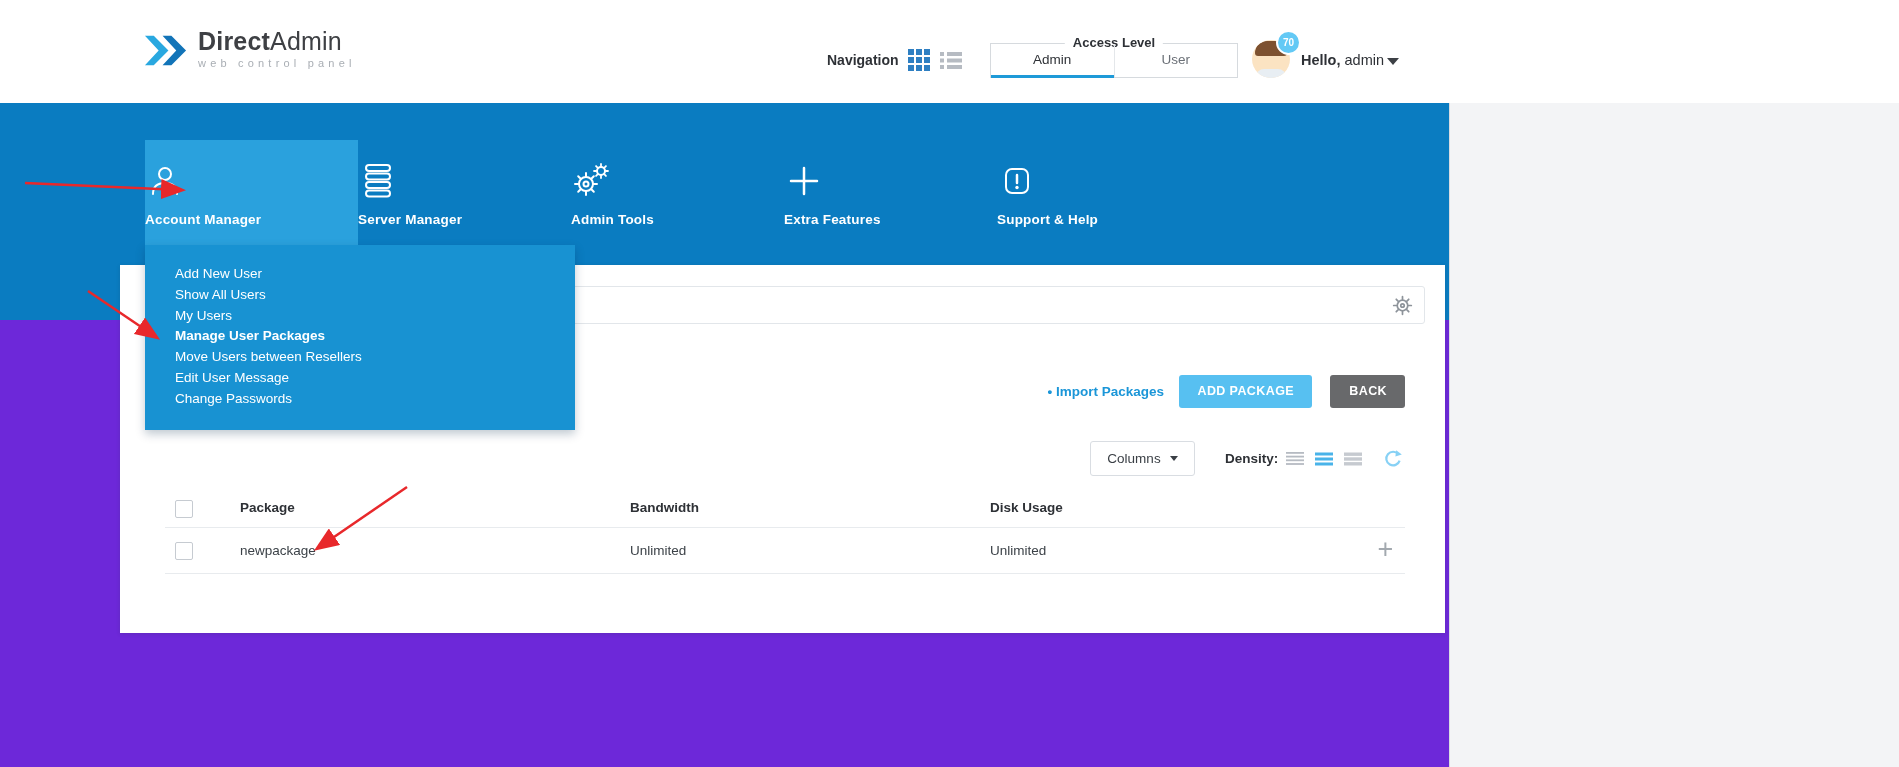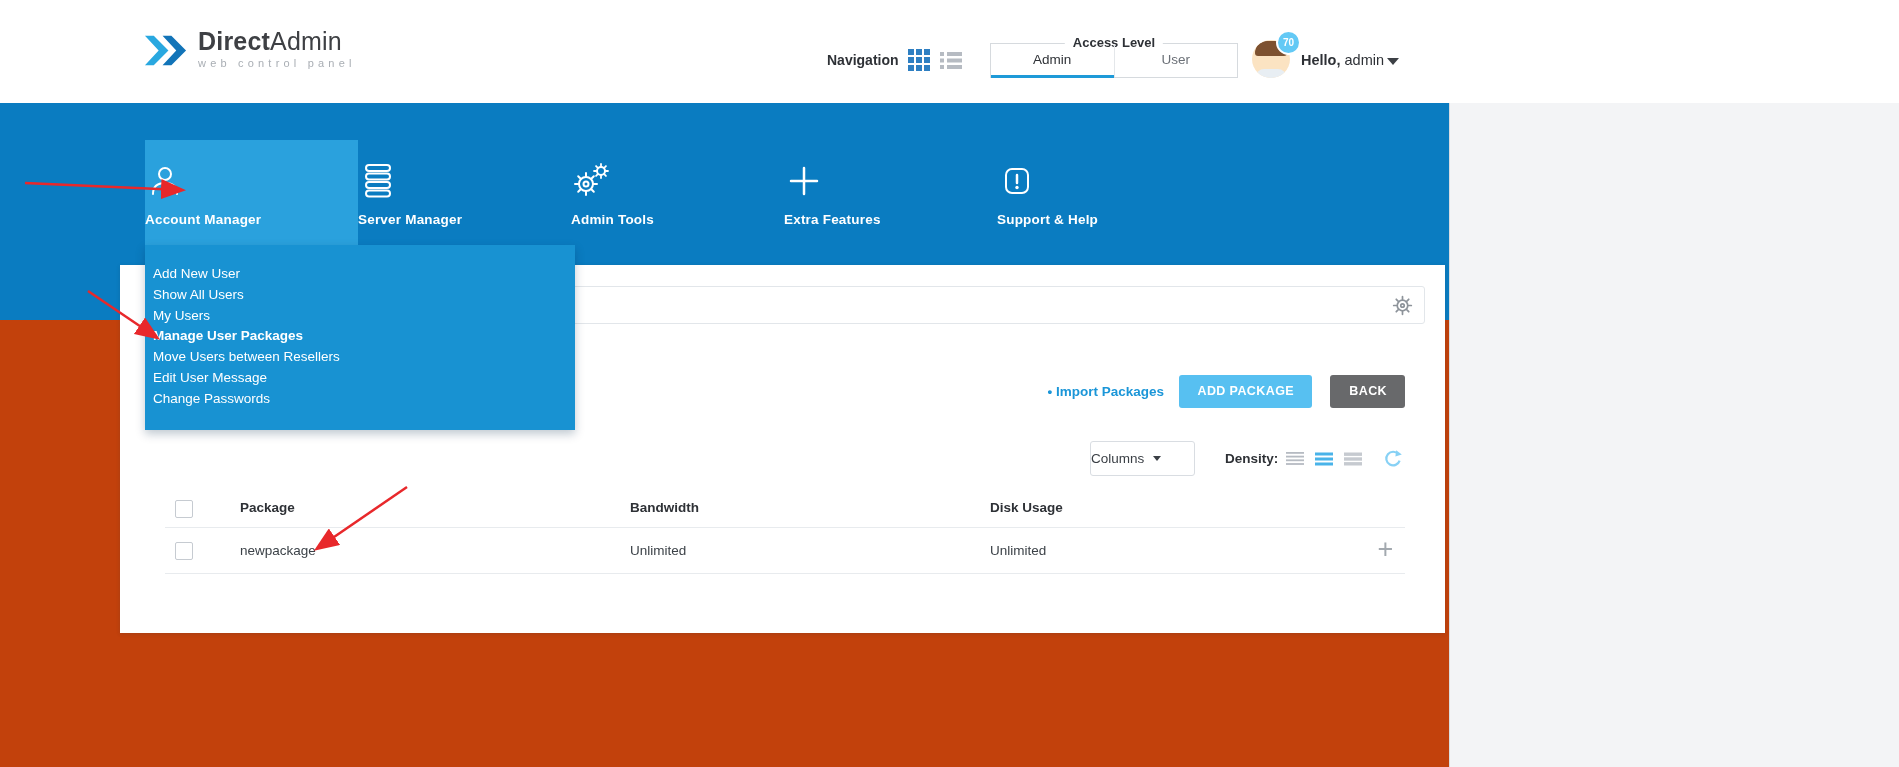--- a/index.html
+++ b/index.html
@@ -1,16 +1,16 @@
 <!DOCTYPE html>
 <html><head>
 <meta charset="utf-8">
 <style>
   html,body{margin:0;padding:0;background:#eef0f4;}
-  .screen{position:relative;width:1899px;height:767px;background:#c2410c;overflow:hidden;
+  .screen{position:relative;width:1899px;height:767px;background:#6d28d9;overflow:hidden;
           font-family:"Liberation Sans","DejaVu Sans",sans-serif;}
 
   
   .right-pane{position:absolute;left:1450px;top:103px;width:449px;height:664px;background:#f3f4f6;}
   .v-divider{position:absolute;left:1449px;top:0;width:1px;height:767px;background:#d9dce0;}
 
   
   .header{position:absolute;left:0;top:0;width:1899px;height:103px;background:#fff;}
   .logo{position:absolute;left:143px;top:28px;display:flex;align-items:flex-start;cursor:pointer;}
   .logo-text{margin-left:10px;}
@@ -47,21 +47,21 @@
   .navband{position:absolute;left:0;top:103px;width:1449px;height:217px;background:#0a7cc1;}
   .tabs{position:absolute;left:145px;top:140px;width:1278px;height:105px;display:flex;z-index:3;}
   .tab{width:213px;display:flex;flex-direction:column;align-items:flex-start;padding-top:21px;box-sizing:border-box;cursor:pointer;}
   .tab.active{background:#2aa1dd;}
   .tab-label{margin-top:11px;font-size:13.5px;font-weight:600;color:#fff;letter-spacing:.2px;white-space:nowrap;}
 
   
   .dropdown{position:absolute;left:145px;top:245px;width:430px;height:185px;background:#1892d2;z-index:5;
             box-shadow:0 4px 9px rgba(0,40,70,.25);}
   .dd-col{position:absolute;top:19px;}
-  .dd-col1{left:8px;}
+  .dd-col1{left:30px;}
   .dd-col2{left:247px;}
   .dd-item{display:block;font-size:13.5px;color:#fff;line-height:20.8px;cursor:pointer;white-space:nowrap;}
   .dd-item.active{font-weight:700;}
 
   
   .card{position:absolute;left:120px;top:265px;width:1325px;height:368px;background:#fff;
         box-shadow:0 1px 4px rgba(40,50,60,.18);z-index:2;}
 
   .search{position:absolute;left:25px;top:21px;width:1280px;height:38px;border:1px solid #e2e6ea;
           border-radius:3px;box-sizing:border-box;background:#fff;}
@@ -70,21 +70,21 @@
   .search .gear{position:absolute;right:10px;top:7px;cursor:pointer;line-height:0;}
 
   .import{position:absolute;right:281px;top:119px;font-size:13.5px;font-weight:700;color:#1b96d8;cursor:pointer;white-space:nowrap;}
   .btn{position:absolute;top:110px;height:33px;line-height:33px;border:0;border-radius:3px;font-size:12.5px;
        font-weight:700;color:#fff;letter-spacing:.4px;cursor:pointer;font-family:inherit;padding:0 18px;}
   .btn-add{right:133px;background:#57c0f1;}
   .btn-back{right:40px;background:#68696b;padding-left:19px;}
 
   .btn-columns{position:absolute;left:970px;top:176px;width:105px;height:35px;box-sizing:border-box;
        border:1px solid #d9dde2;border-radius:3px;background:#fff;display:flex;align-items:center;
-       gap:9px;font-size:13.5px;color:#3a3f45;cursor:pointer;}
+       justify-content:center;gap:9px;font-size:13.5px;color:#3a3f45;cursor:pointer;}
   .caret{width:0;height:0;border-left:4.5px solid transparent;border-right:4.5px solid transparent;
        border-top:5.5px solid #3a3f45;}
   .density-label{position:absolute;left:1105px;top:176px;line-height:35px;font-size:13.5px;font-weight:700;color:#2e3136;}
   .density-icon{position:absolute;top:187px;cursor:pointer;line-height:0;}
   .di-1{left:1166px;} .di-2{left:1195px;} .di-3{left:1224px;}
   .refresh{position:absolute;left:1263px;top:184px;cursor:pointer;line-height:0;}
 
   .table{position:absolute;left:45px;top:224px;width:1240px;}
   .thead{position:relative;height:38px;border-bottom:1px solid #e8ebee;}
   .trow{position:relative;height:45px;border-bottom:1px solid #e8ebee;}

